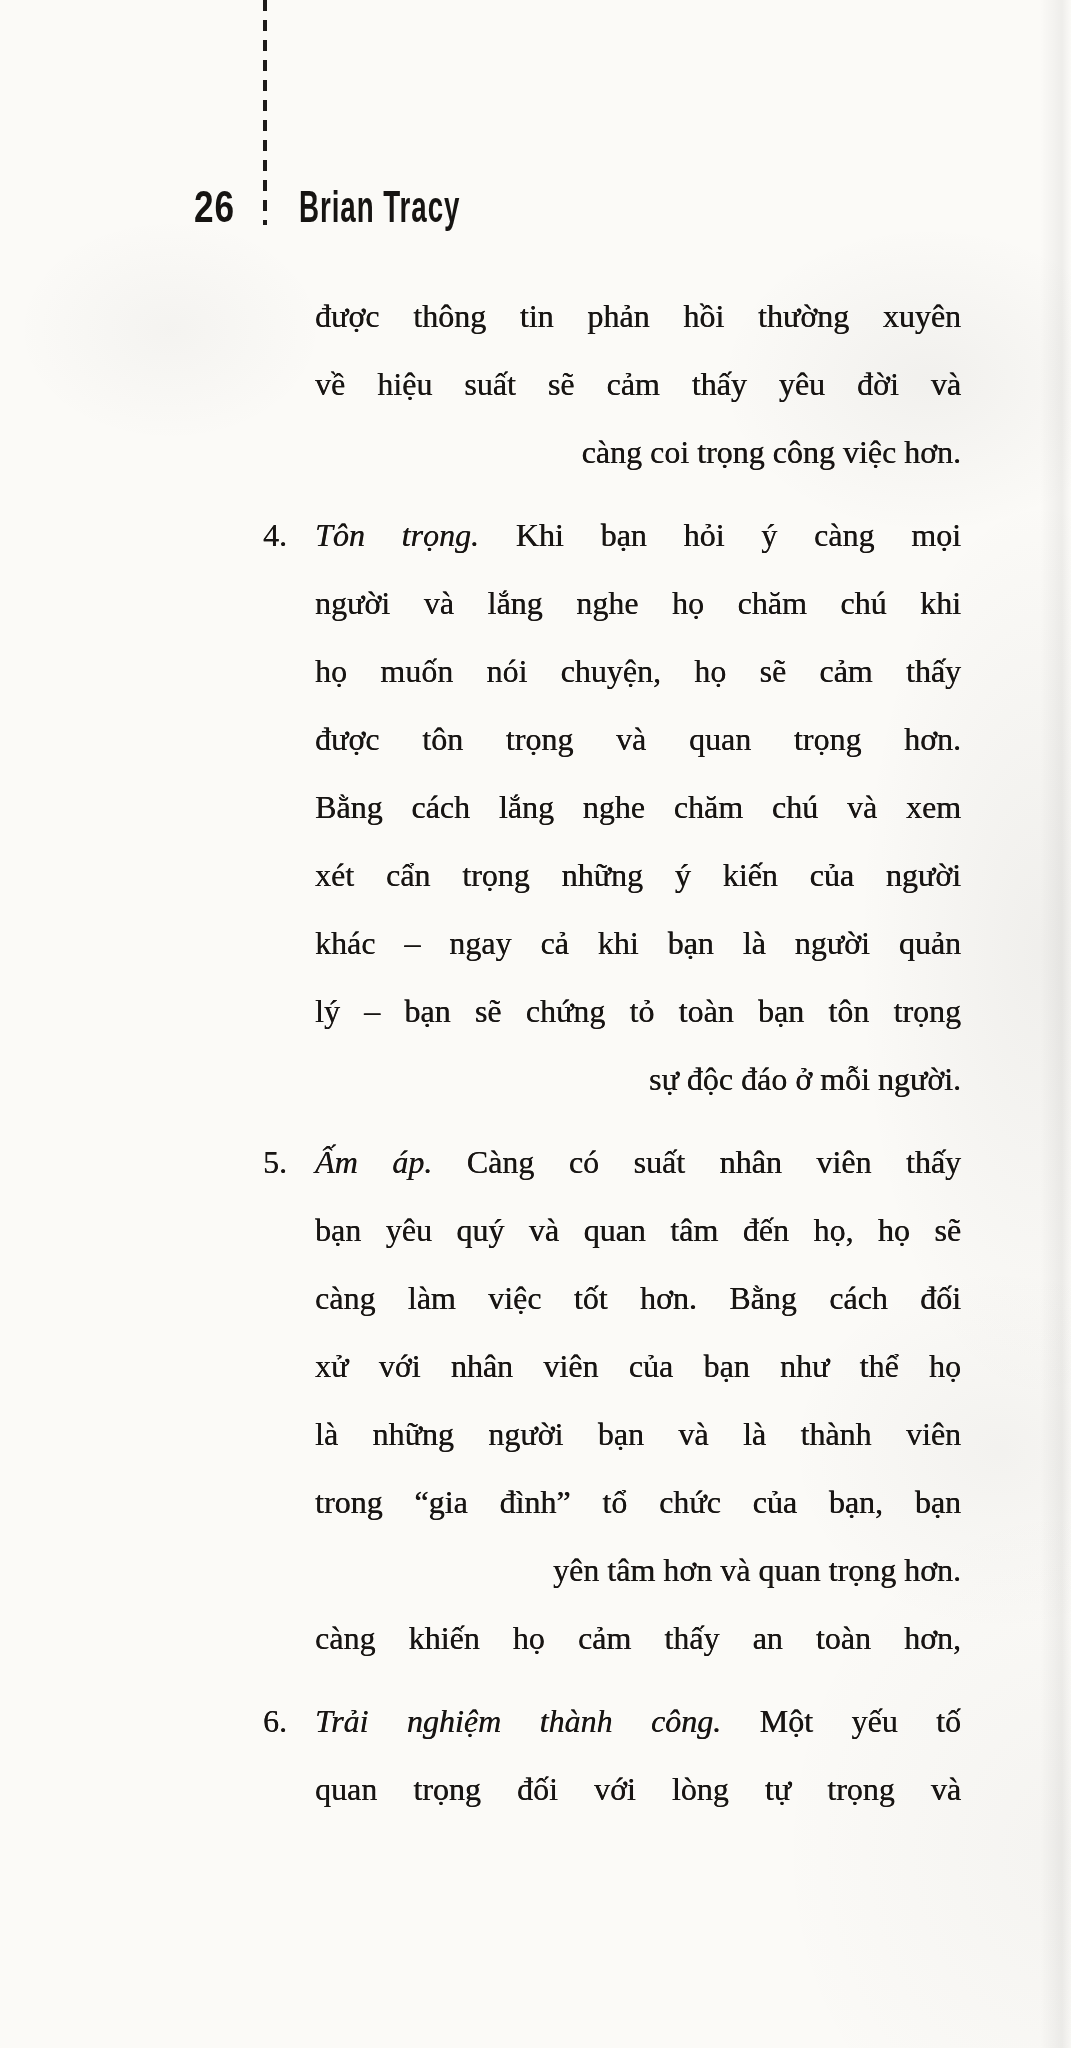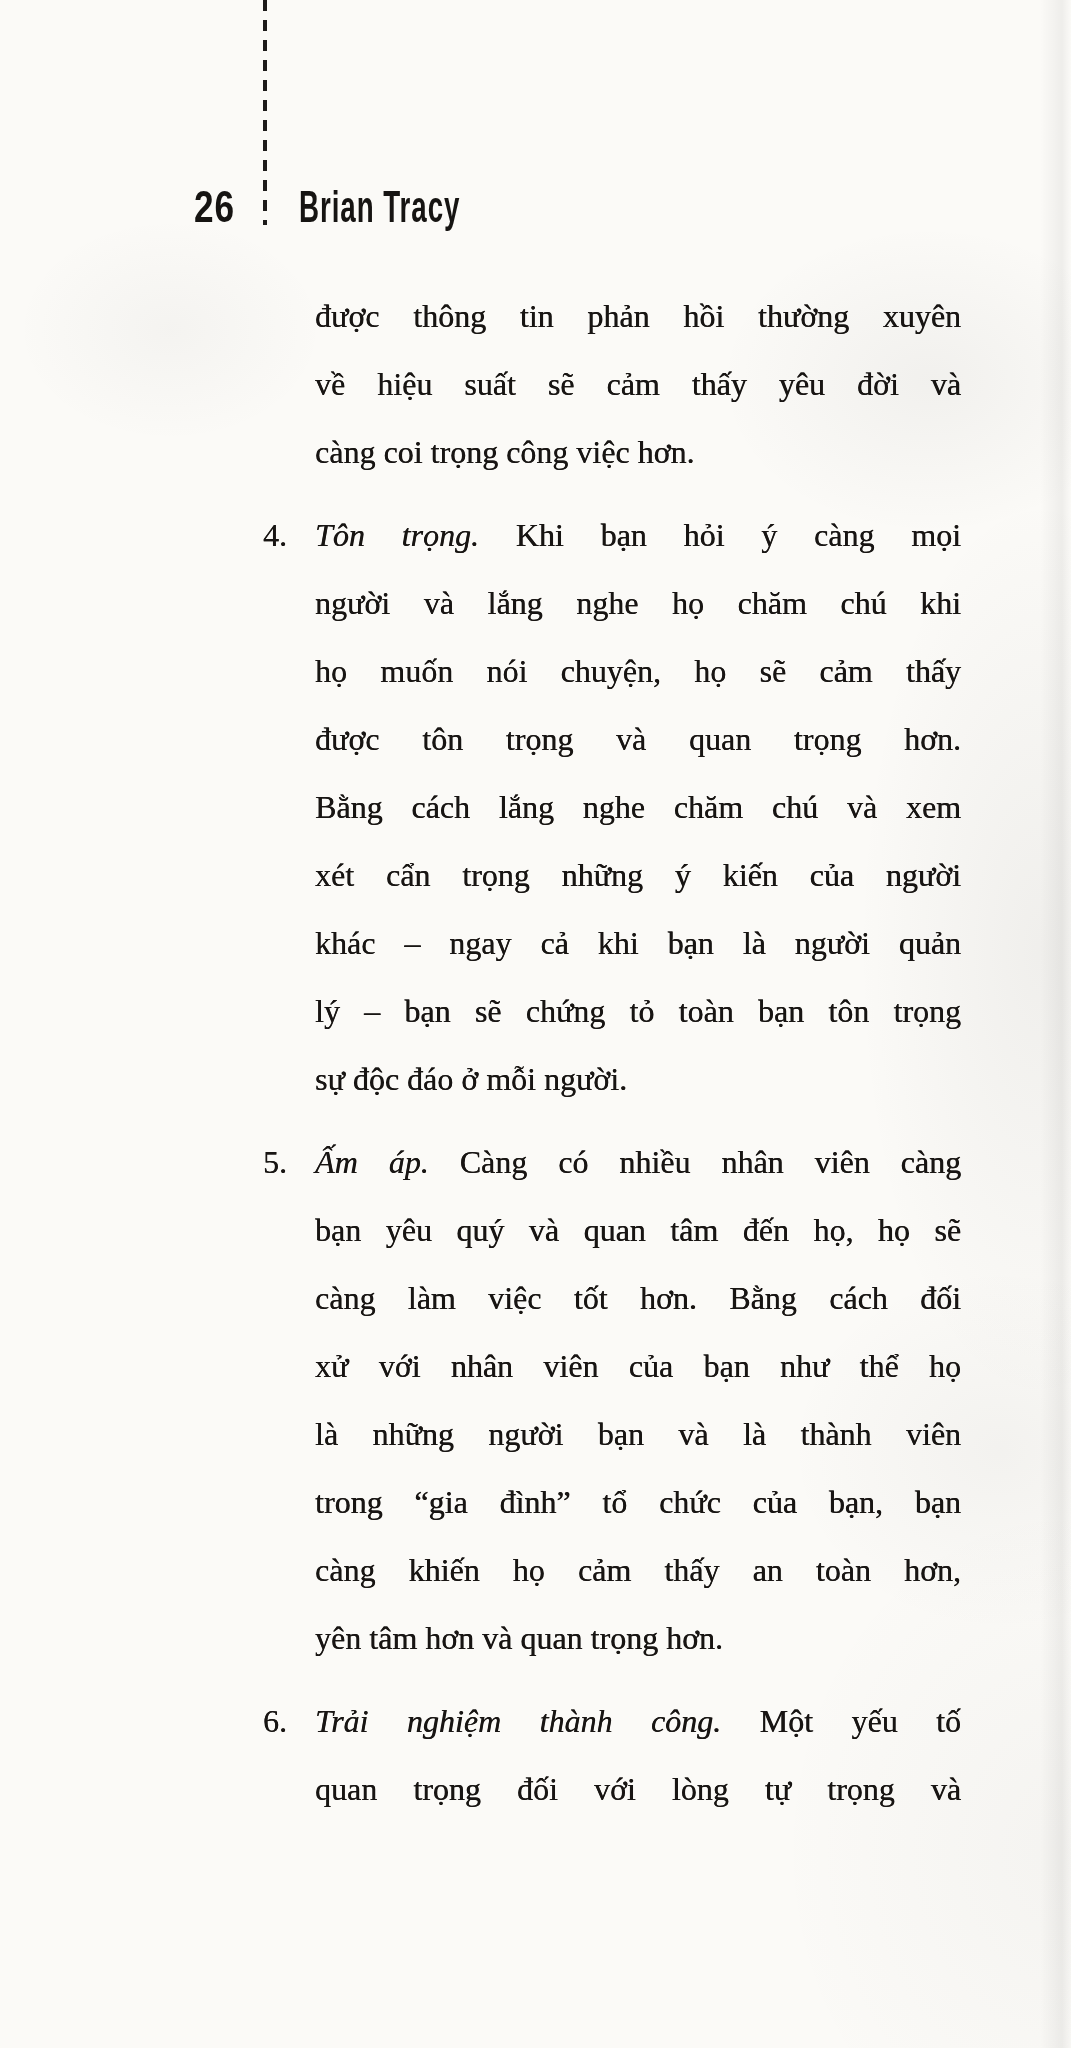--- a/index.html
+++ b/index.html
@@ -62,21 +62,21 @@
     left: 315px;
     top: 282px;
     width: 646px;
     font-size: 32px;
     line-height: 68px;
     text-shadow: 0.35px 0 0 currentColor;
   }
   .line {
     position: relative;
     height: 68px;
-    text-align: left;
+    text-align: right;
   }
   .line.jl {
     text-align: justify;
     text-align-last: justify;
   }
   .line.item-start {
     margin-top: 15px;
   }
   .num {
     position: absolute;
@@ -102,23 +102,23 @@
   <div class="line"><span class="num"></span><em class="lead"></em> <span>càng coi trọng công việc hơn.</span></div>
   <div class="line jl item-start"><span class="num">4.</span><em class="lead">Tôn trọng.</em> <span>Khi bạn hỏi ý càng mọi</span></div>
   <div class="line jl"><span class="num"></span><em class="lead"></em> <span>người và lắng nghe họ chăm chú khi</span></div>
   <div class="line jl"><span class="num"></span><em class="lead"></em> <span>họ muốn nói chuyện, họ sẽ cảm thấy</span></div>
   <div class="line jl"><span class="num"></span><em class="lead"></em> <span>được tôn trọng và quan trọng hơn.</span></div>
   <div class="line jl"><span class="num"></span><em class="lead"></em> <span>Bằng cách lắng nghe chăm chú và xem</span></div>
   <div class="line jl"><span class="num"></span><em class="lead"></em> <span>xét cẩn trọng những ý kiến của người</span></div>
   <div class="line jl"><span class="num"></span><em class="lead"></em> <span>khác – ngay cả khi bạn là người quản</span></div>
   <div class="line jl"><span class="num"></span><em class="lead"></em> <span>lý – bạn sẽ chứng tỏ toàn bạn tôn trọng</span></div>
   <div class="line"><span class="num"></span><em class="lead"></em> <span>sự độc đáo ở mỗi người.</span></div>
-  <div class="line jl item-start"><span class="num">5.</span><em class="lead">Ấm áp.</em> <span>Càng có nhiều nhân viên càng</span></div>
+  <div class="line jl item-start"><span class="num">5.</span><em class="lead">Ấm áp.</em> <span>Càng có suất nhân viên thấy</span></div>
   <div class="line jl"><span class="num"></span><em class="lead"></em> <span>bạn yêu quý và quan tâm đến họ, họ sẽ</span></div>
   <div class="line jl"><span class="num"></span><em class="lead"></em> <span>càng làm việc tốt hơn. Bằng cách đối</span></div>
   <div class="line jl"><span class="num"></span><em class="lead"></em> <span>xử với nhân viên của bạn như thể họ</span></div>
   <div class="line jl"><span class="num"></span><em class="lead"></em> <span>là những người bạn và là thành viên</span></div>
   <div class="line jl"><span class="num"></span><em class="lead"></em> <span>trong “gia đình” tổ chức của bạn, bạn</span></div>
+  <div class="line"><span class="num"></span><em class="lead"></em> <span>yên tâm hơn và quan trọng hơn.</span></div>
   <div class="line jl"><span class="num"></span><em class="lead"></em> <span>càng khiến họ cảm thấy an toàn hơn,</span></div>
-  <div class="line"><span class="num"></span><em class="lead"></em> <span>yên tâm hơn và quan trọng hơn.</span></div>
   <div class="line jl item-start"><span class="num">6.</span><em class="lead">Trải nghiệm thành công.</em> <span>Một yếu tố</span></div>
   <div class="line jl"><span class="num"></span><em class="lead"></em> <span>quan trọng đối với lòng tự trọng và</span></div>
 </div>
 
 </body></html>

